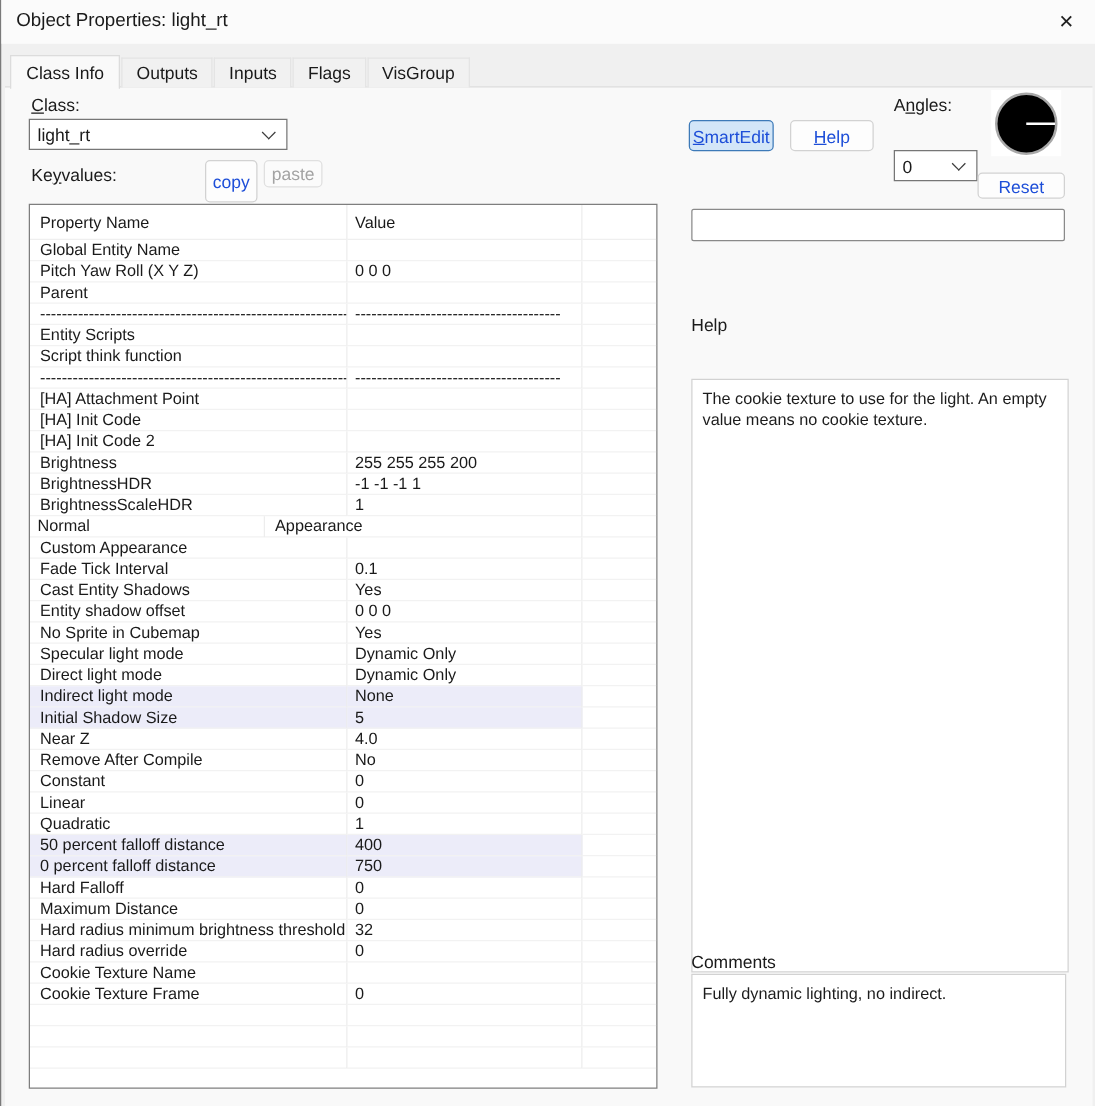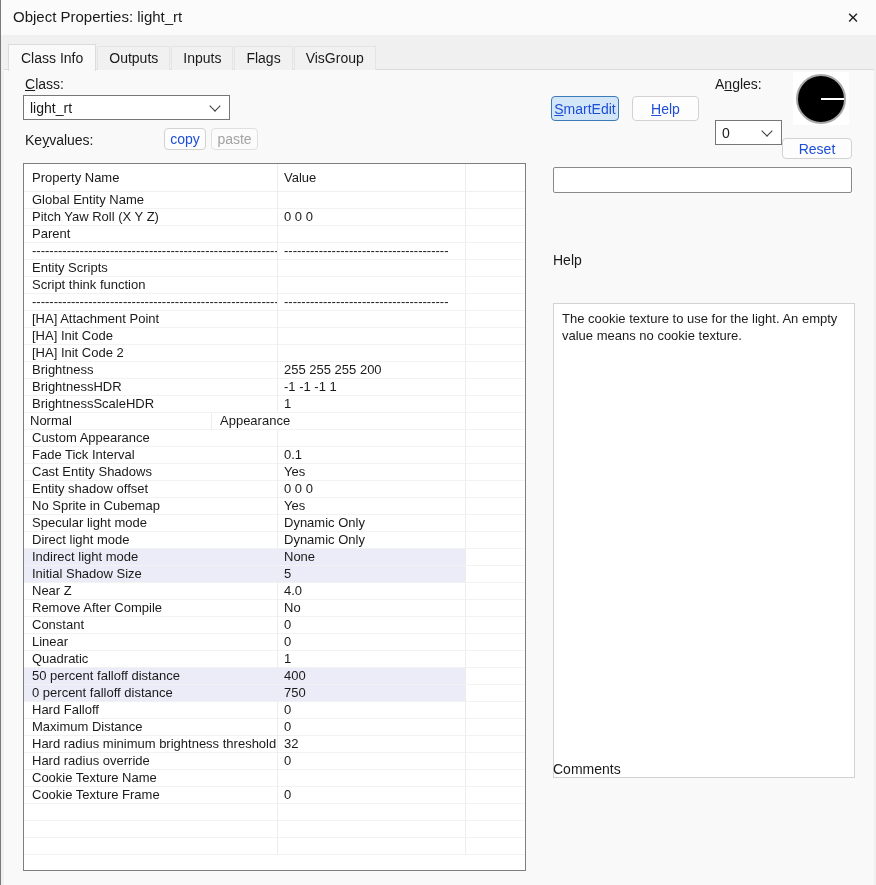--- a/index.html
+++ b/index.html
@@ -92,21 +92,21 @@
     <span></span><span class="u">C</span><span>lass:</span>
   </div>
   <div class="abs combo" style="left:22px; top:95px; width:207px; height:25px;">
     <span>light_rt</span>
     <span class="chev"></span>
   </div>
 
   <div class="abs lbl" style="left:24px; top:132px;">
     <span>Ke</span><span class="u">y</span><span>values:</span>
   </div>
-  <div class="abs btn" style="left:163px; top:128px; width:42px; height:22px;">copy</div>
+  <div class="abs btn" style="left:163px; top:128px; width:42px; height:34px;">copy</div>
   <div class="abs btn disabled" style="left:210px; top:128px; width:47px; height:22px;">paste</div>
 
   <div class="abs btn toggled" style="left:550px; top:96px; width:68px; height:25px;">
     <span><span></span><span class="u">S</span><span>martEdit</span></span>
   </div>
   <div class="abs btn" style="left:631px; top:96px; width:67px; height:25px;">
     <span><span></span><span class="u">H</span><span>elp</span></span>
   </div>
 
   <div class="abs lbl" style="left:714px; top:76px;">
@@ -328,14 +328,15 @@
         </div>
       </div>
   </div>
 
   <input class="abs text-input" style="left: 552px; top: 167px; width: 299px; height: 26px;" value="">
 
   <div class="abs lbl" style="left:552px; top:252px;">Help</div>
   <div class="abs panel-box" style="left:552px; top:270px; width:302px; height:475px;margin-top:33px;">The cookie texture to use for the light. An empty value means no cookie texture.</div>
 
   <div class="abs lbl" style="left:552px; top:761px;">Comments</div>
+  <div class="abs panel-box" style="left:552px; top:779px; width:300px; height:91px;">Fully dynamic lighting, no indirect.</div>
 
 </div>
 
 </body></html>

